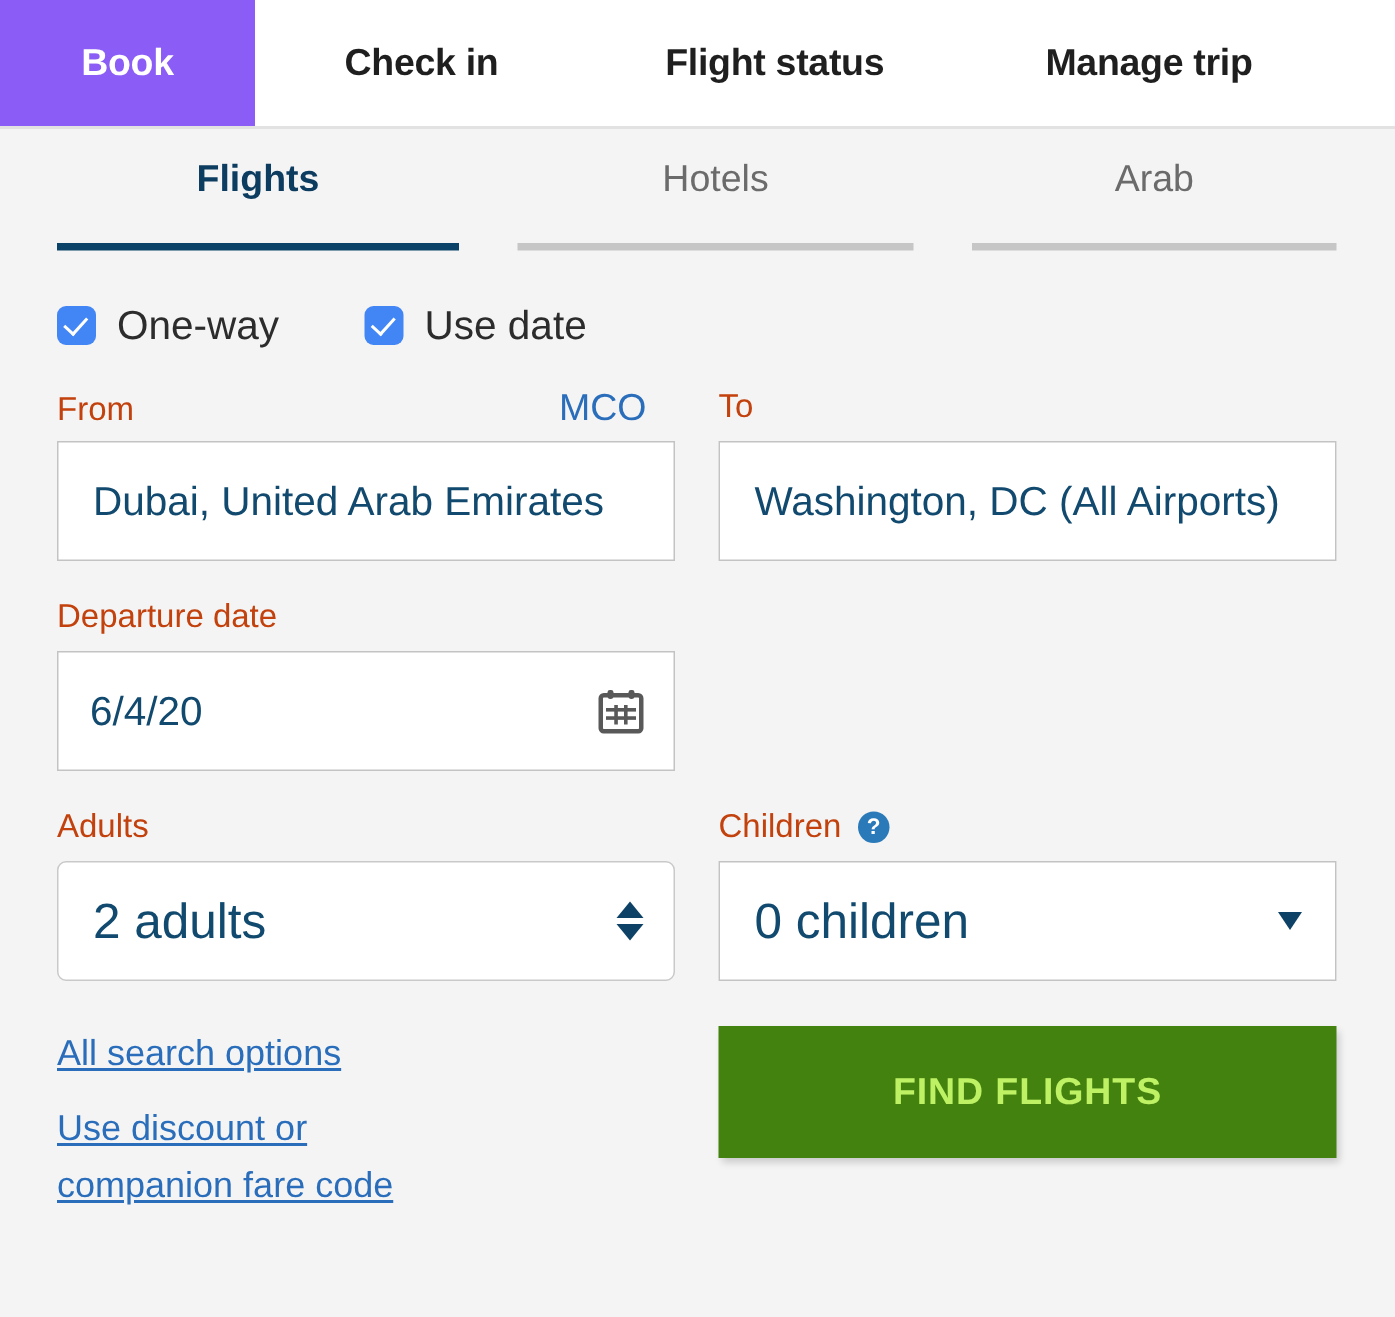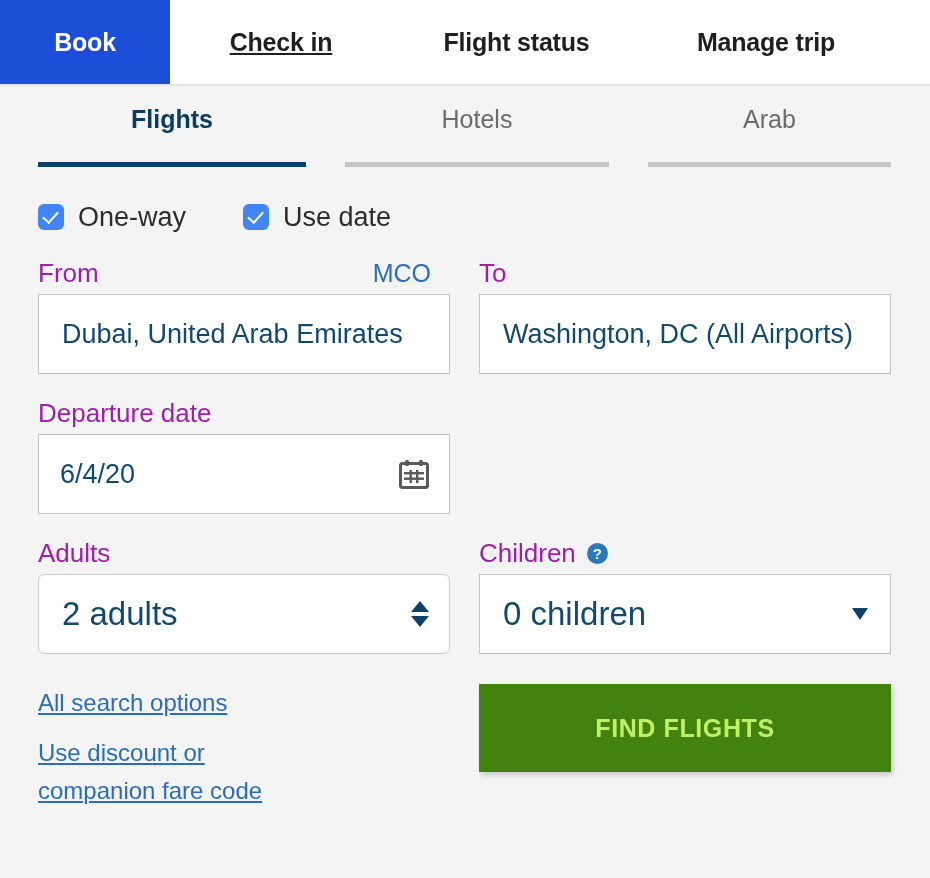--- a/index.html
+++ b/index.html
@@ -31,24 +31,24 @@
     align-items: center;
     justify-content: center;
     font-size: 25px;
     font-weight: bold;
     color: #1f1f1f;
     letter-spacing: -0.2px;
     white-space: nowrap;
   }
   .topnav-item.book {
     width: 170px;
-    background: #1d4ed8;
+    background: #8b5cf6;
     color: #ffffff;
   }
-  .topnav-item.checkin { width: 222px; text-decoration: underline; }
+  .topnav-item.checkin { width: 222px; }
   .topnav-item.status  { width: 249px; }
   .topnav-item.manage  { width: 250px; }
 
   
   .subtabs {
     display: flex;
     padding-top: 18px;
   }
   .subtab {
     position: relative;
@@ -124,22 +124,22 @@
   }
 
   
   .field-head {
     display: flex;
     align-items: baseline;
     justify-content: space-between;
     height: 36px;
   }
   .field-label {
-    font-size: 26px;
-    color: #a21caf;
+    font-size: 22px;
+    color: #c2410c;
   }
   .field-aux {
     font-size: 25px;
     color: #2a6ebb;
     padding-right: 19px;
   }
   .label-with-help {
     display: flex;
     align-items: center;
   }

